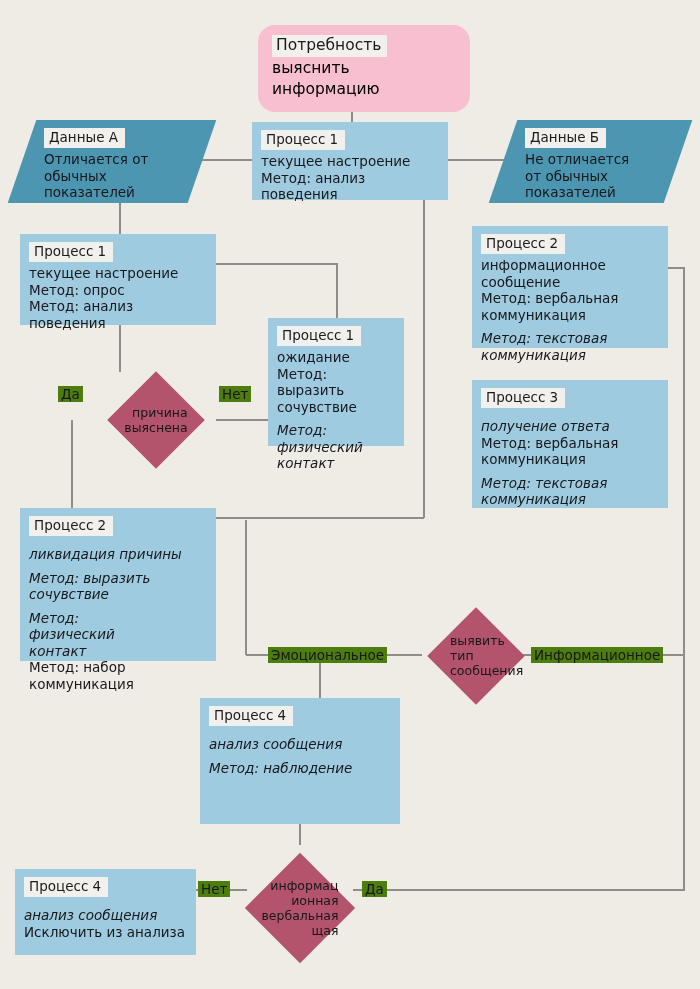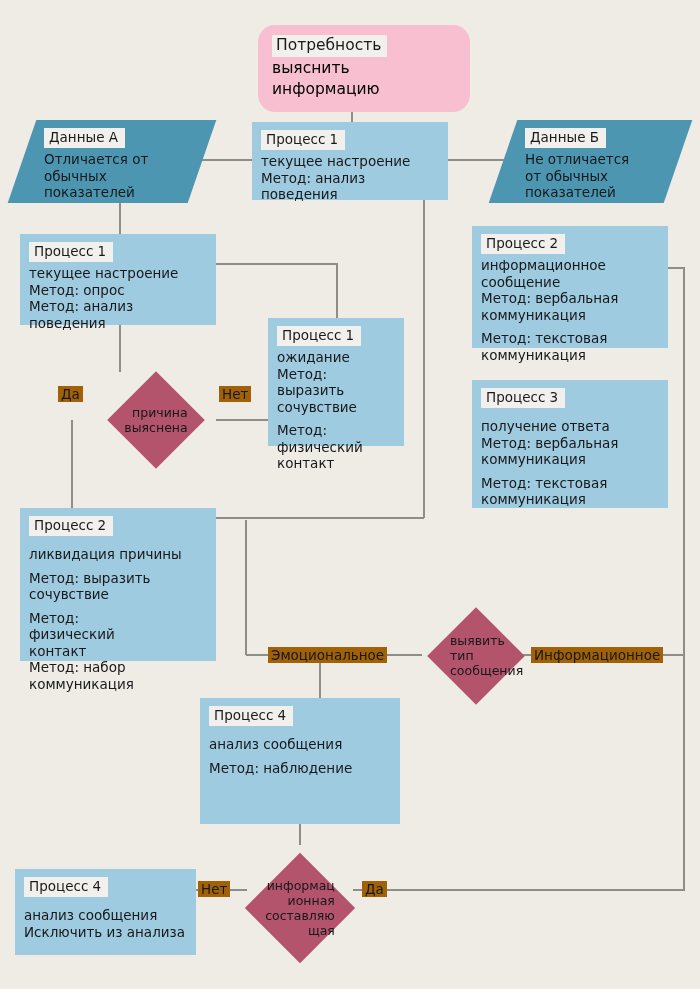--- a/index.html
+++ b/index.html
@@ -45,20 +45,21 @@
     white-space: nowrap;
   }
   .line {
     color: #17181a;
     font-size: 13.5px;
     line-height: 16.5px;
     white-space: pre-line;
   }
   .line.gap {
     margin-top: 7px;
+    font-style: italic;
   }
   .para {
     position: absolute;
   }
   .para .skewbg {
     position: absolute;
     left: 0;
     top: 0;
     width: 100%;
     height: 100%;
@@ -114,21 +115,21 @@
     justify-content: flex-start;
     padding-left: 30px;
     box-sizing: border-box;
     text-align: left;
   }
   .elabel {
     position: absolute;
     font-size: 13.5px;
     line-height: 16px;
     color: #17181a;
-    background: #a16207;
+    background: #4d7c0f;
     padding: 0 3px;
     white-space: nowrap;
   }
 </style>
 </head>
 <body>
 
 <div id="canvas">
 
   <svg class="wires" viewBox="0 0 700 989">
@@ -279,19 +280,19 @@
 тип
 сообщения</div>
   </div>
   <div class="elabel" style="left:268px; top:647px;">Эмоциональное</div>
   <div class="elabel" style="left:531px; top:647px;">Информационное</div>
 
   <div class="diamond" style="left:246px; top:845px; width:108px; height:126px;">
     <div class="dbg" style="width:78px; height:78px;"></div>
     <div class="dtext">информац
 ионная
-составляю
+вербальная
 щая</div>
   </div>
   <div class="elabel" style="left:198px; top:881px;">Нет</div>
   <div class="elabel" style="left:362px; top:881px;">Да</div>
 
 </div>
 
 </body></html>

